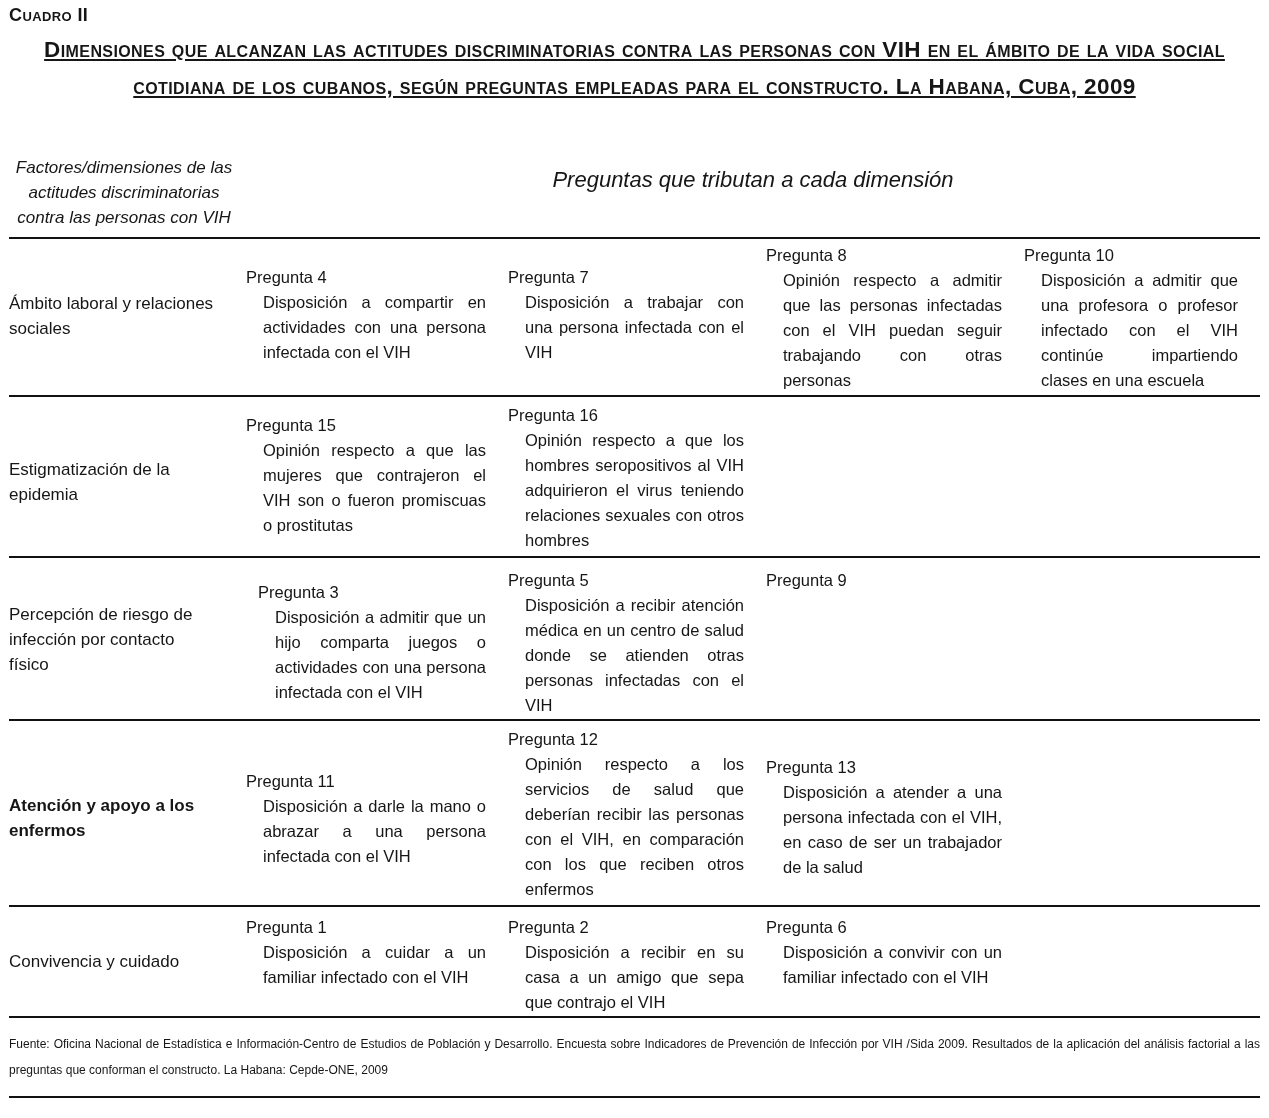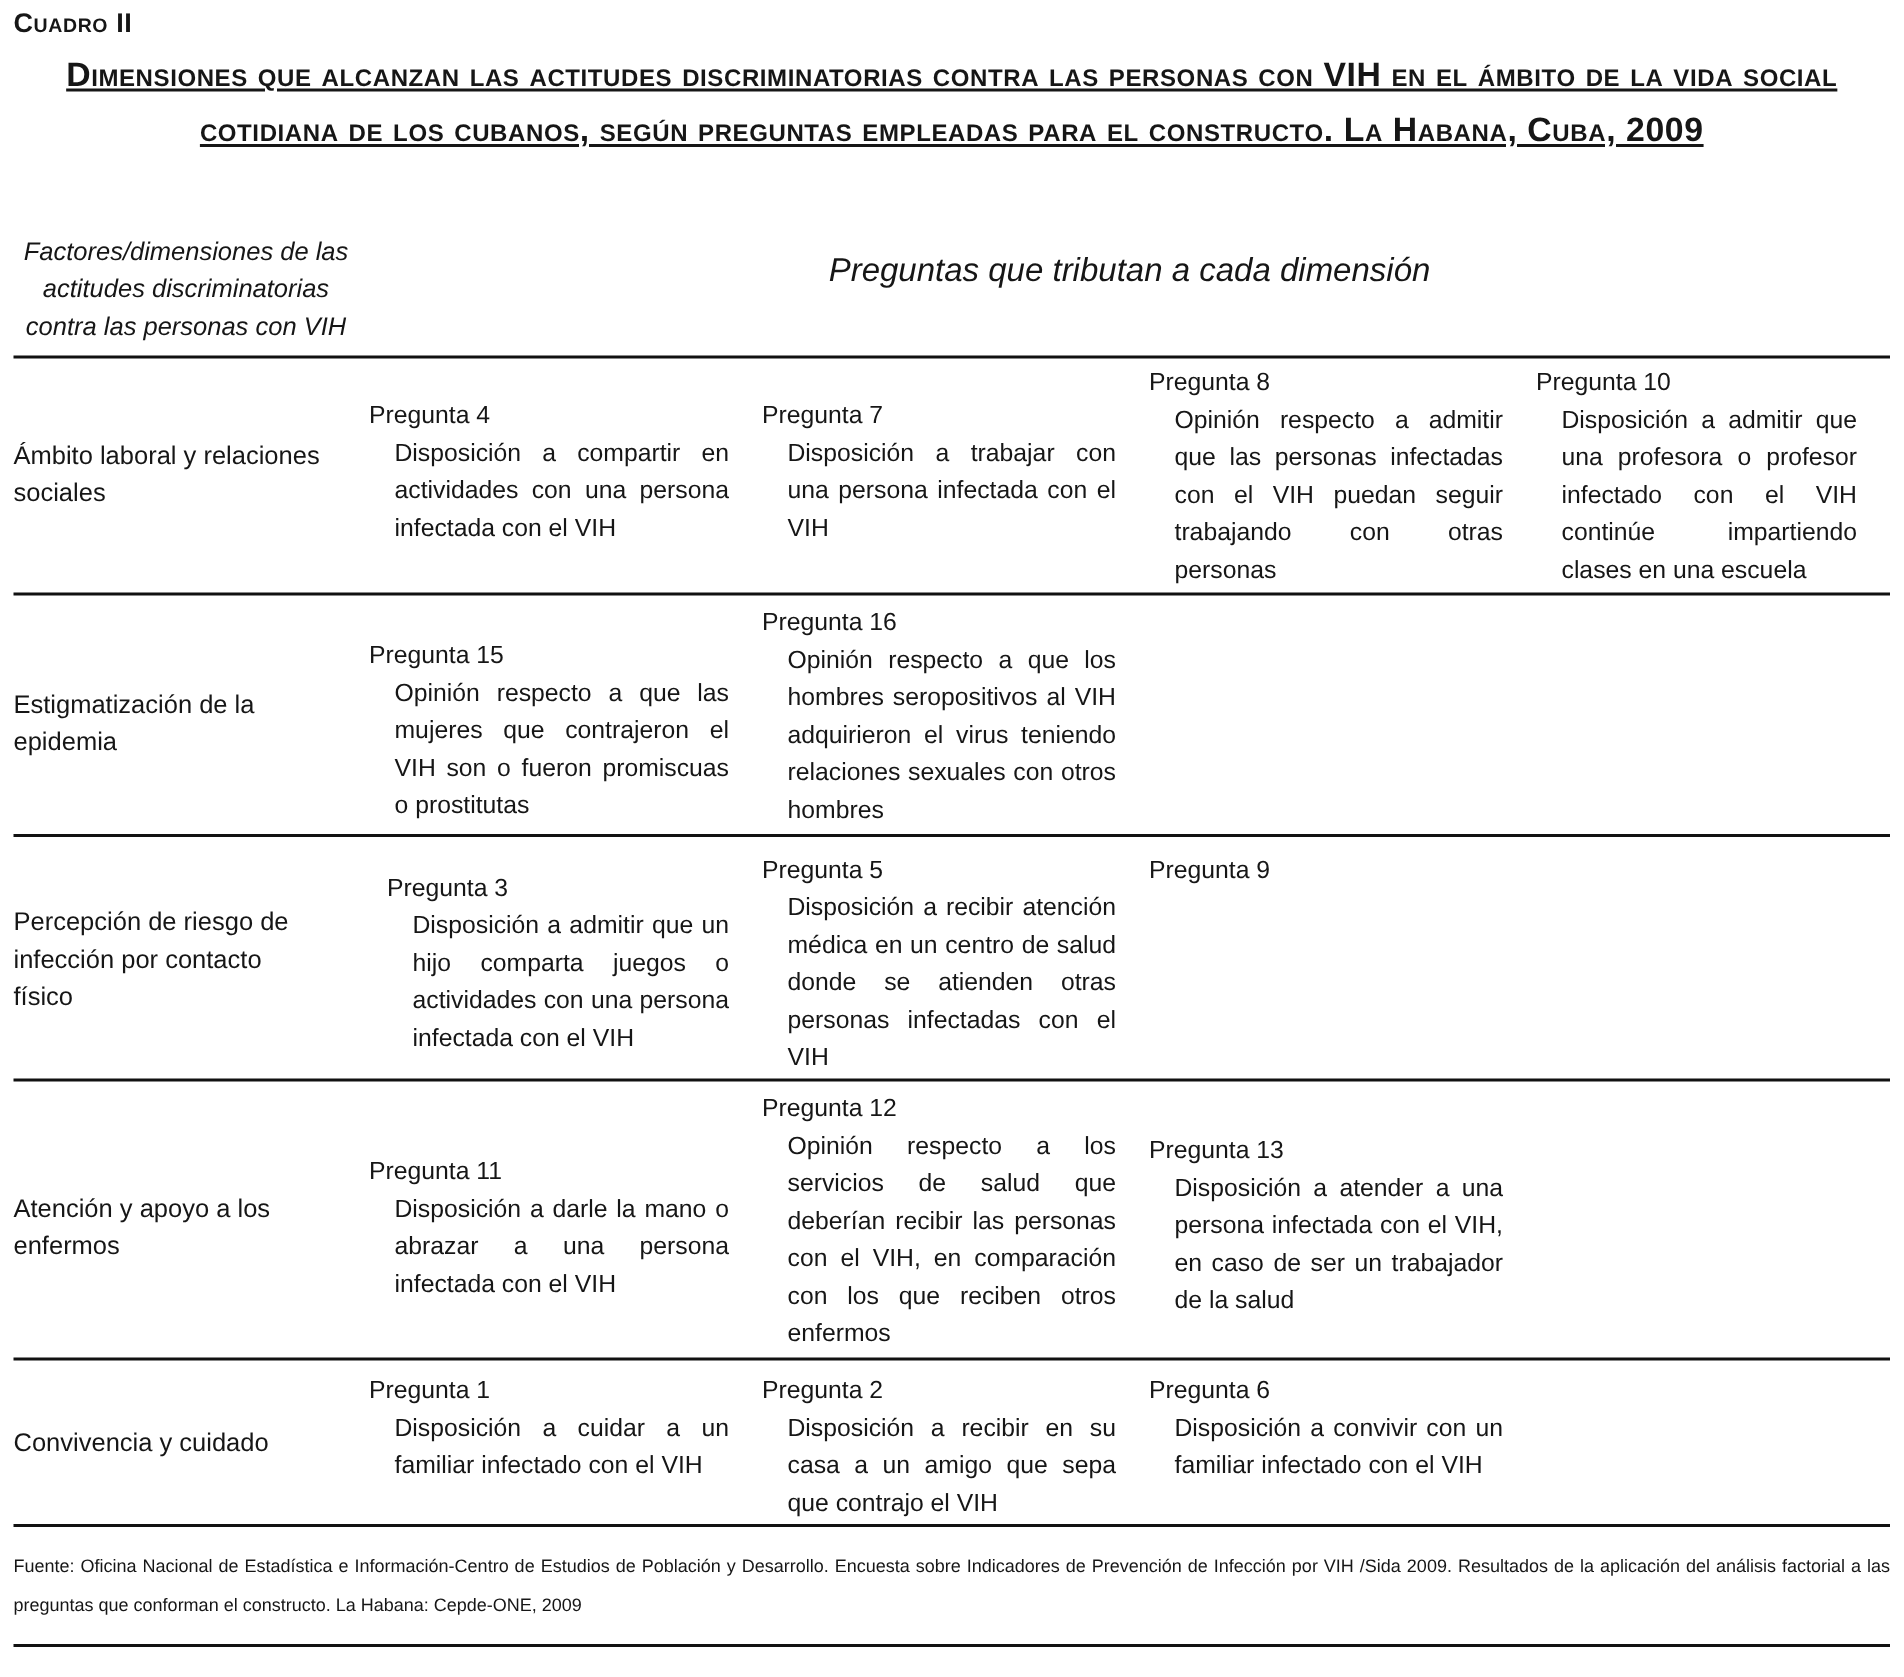--- a/index.html
+++ b/index.html
@@ -68,30 +68,30 @@
   .qtext {
     font-size: 16.5px; line-height: 25px;
     padding-left: 17px;
     text-align: justify;
   }
 
   .pt4  { padding-top: 4px; }
   .pt6  { padding-top: 6px; }
   .pt8  { padding-top: 8px; }
   .pt10 { padding-top: 10px; }
-  .pt20 { padding-top: 28px; }
+  .pt20 { padding-top: 16px; }
   .pt22 { padding-top: 22px; margin-left: 12px; }
   .pt26 { padding-top: 26px; }
   .pt34 { padding-top: 34px; }
   .pt42 { padding-top: 42px; }
   .pt44 { padding-top: 44px; }
   .pt48 { padding-top: 48px; }
   .pt52 { padding-top: 52px; }
   .pt60 { padding-top: 60px; }
-  .pt72 { padding-top: 72px; }
+  .pt72 { padding-top: 72px; font-weight: bold; }
 
   
   .source {
     margin-top: 13px;
     font-size: 12px;
     line-height: 26px;
     text-align: justify;
   }
   .bottom-rule {
     margin-top: 13px;

